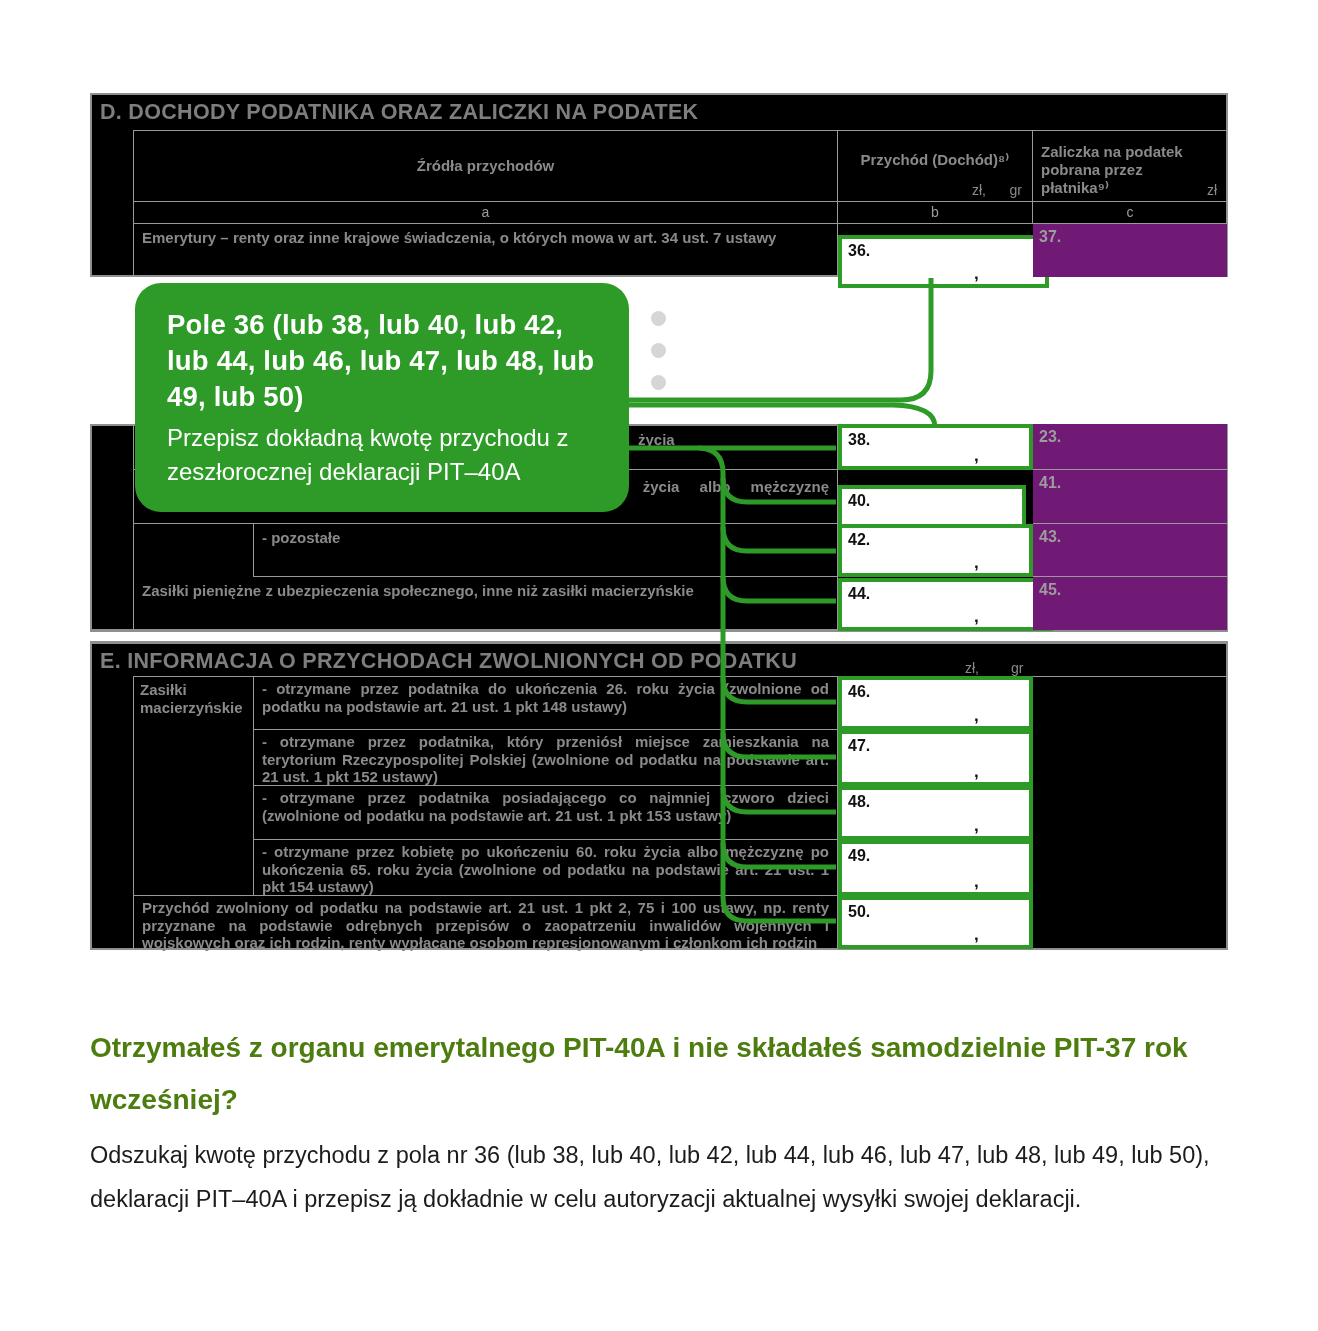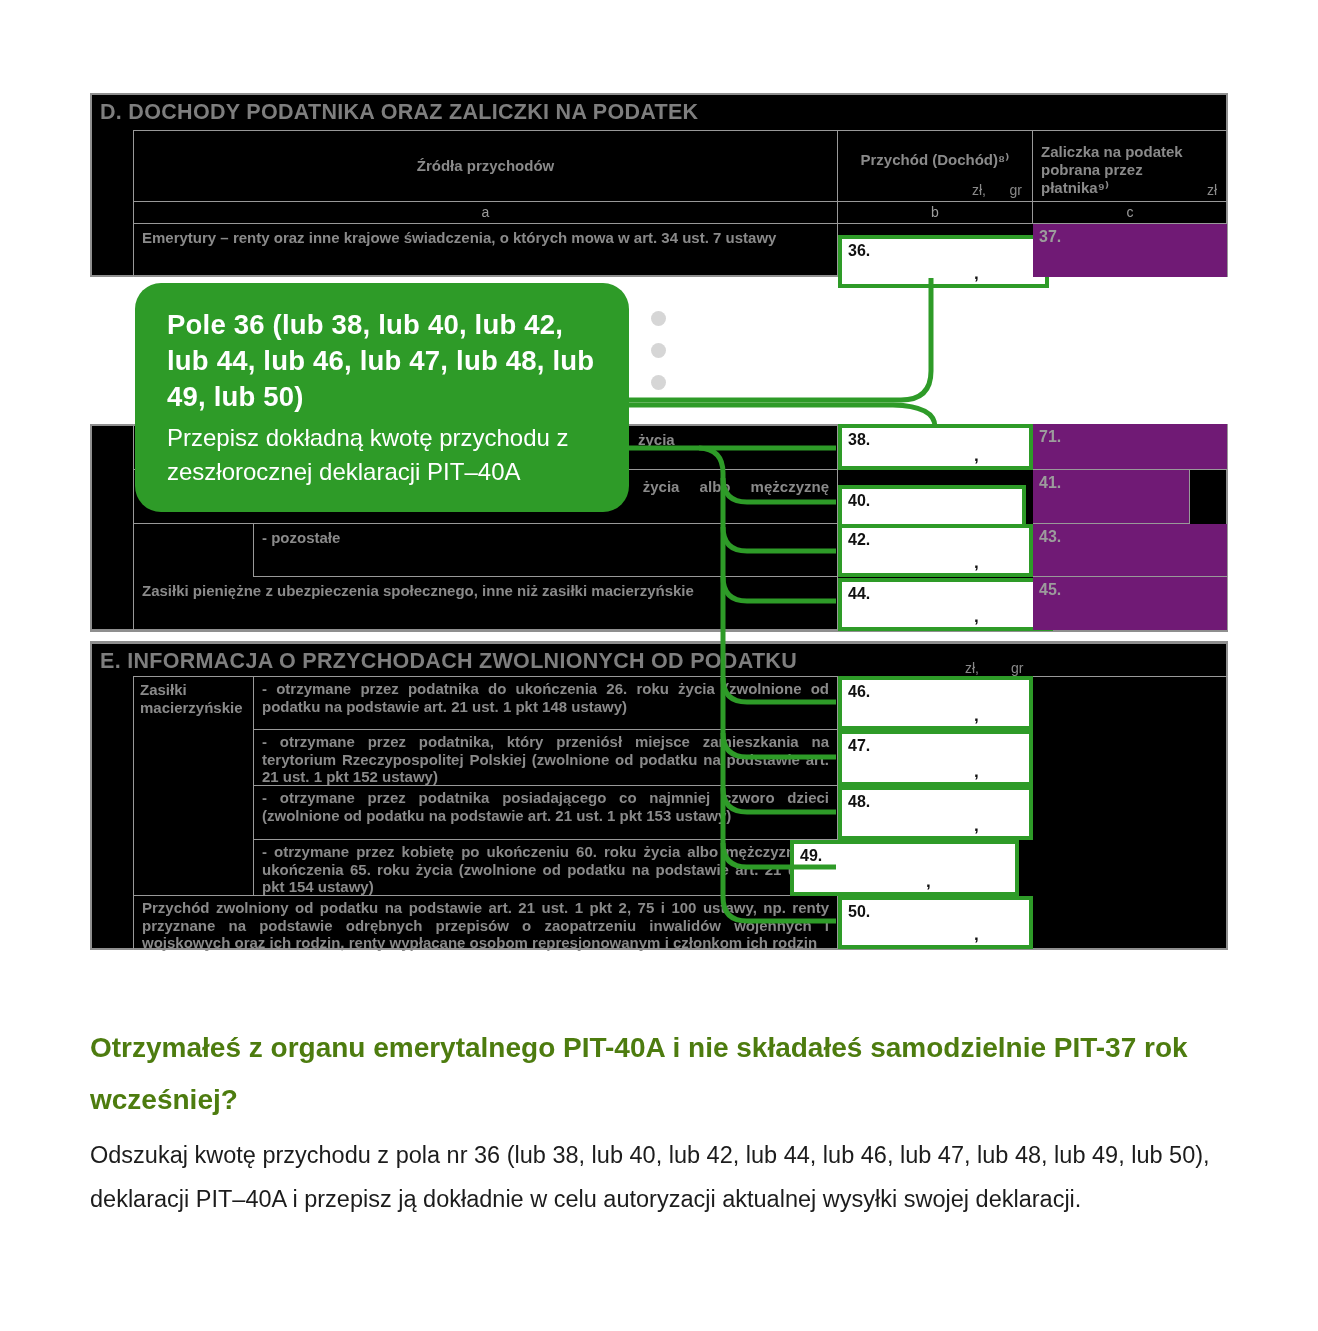--- a/index.html
+++ b/index.html
@@ -100,31 +100,31 @@
   <div class="frame" style="left:133px; top:424px; width:1095px; height:206px; border-top:none;"></div>
 
   <div class="cell" style="left:134px; top:426px; width:704px; height:44px;">
     <span class="fragment38">życia</span>
   </div>
   <div class="gbox" style="left:838px; top:424px; width:195px; height:46px;">
     <span class="numb">38.</span>
     <span class="comma">,</span>
   </div>
   <div class="cell white" style="left:1033px; top:424px; width:195px; height:46px;">
-    <span class="numc">71.</span>
+    <span class="numc">23.</span>
   </div>
 
   <div class="cell" style="left:134px; top:470px; width:704px; height:54px;">
     <span class="fragment40">oku życia albo mężczyznę</span>
   </div>
   <div class="gbox" style="left:838px; top:485px; width:188px; height:54px;">
     <span class="numb">40.</span>
     <span class="comma">,</span>
   </div>
-  <div class="cell white" style="left:1033px; top:470px; width:157px; height:54px;">
+  <div class="cell white" style="left:1033px; top:470px; width:195px; height:54px;">
     <span class="numc">41.</span>
   </div>
 
   <div class="cell" style="left:134px; top:524px; width:120px; height:53px; border-bottom:none;"></div>
   <div class="cell" style="left:254px; top:524px; width:584px; height:53px;">
     <span class="plainlabel">- pozostałe</span>
   </div>
   <div class="gbox" style="left:838px; top:524px; width:195px; height:53px;">
     <span class="numb">42.</span>
     <span class="comma">,</span>
@@ -167,21 +167,21 @@
     <span class="comma">,</span>
   </div>
 
   <div class="cell justify" style="left:254px; top:786px; width:584px; height:54px;">- otrzymane przez podatnika posiadającego co najmniej czworo dzieci (zwolnione od podatku na podstawie  art. 21 ust. 1 pkt 153 ustawy)</div>
   <div class="gbox" style="left:838px; top:786px; width:195px; height:54px;">
     <span class="numb">48.</span>
     <span class="comma">,</span>
   </div>
 
   <div class="cell justify" style="left:254px; top:840px; width:584px; height:56px;">- otrzymane przez kobietę po ukończeniu 60. roku życia albo mężczyznę po ukończenia 65. roku życia (zwolnione od podatku na podstawie art. 21 ust. 1 pkt 154 ustawy)</div>
-  <div class="gbox" style="left:790px; top:840px; width:229px; height:56px;">
+  <div class="gbox" style="left:838px; top:840px; width:195px; height:56px;">
     <span class="numb">49.</span>
     <span class="comma">,</span>
   </div>
 
   <div class="cell justify" style="left:134px; top:896px; width:704px; height:53px; border-bottom:none;">Przychód zwolniony od podatku na podstawie art. 21 ust. 1 pkt 2, 75 i 100 ustawy, np. renty przyznane na podstawie odrębnych przepisów o zaopatrzeniu inwalidów wojennych i wojskowych oraz ich rodzin, renty wypłacane osobom represjonowanym i członkom ich rodzin</div>
   <div class="gbox" style="left:838px; top:896px; width:195px; height:53px;">
     <span class="numb">50.</span>
     <span class="comma">,</span>
   </div>
 

